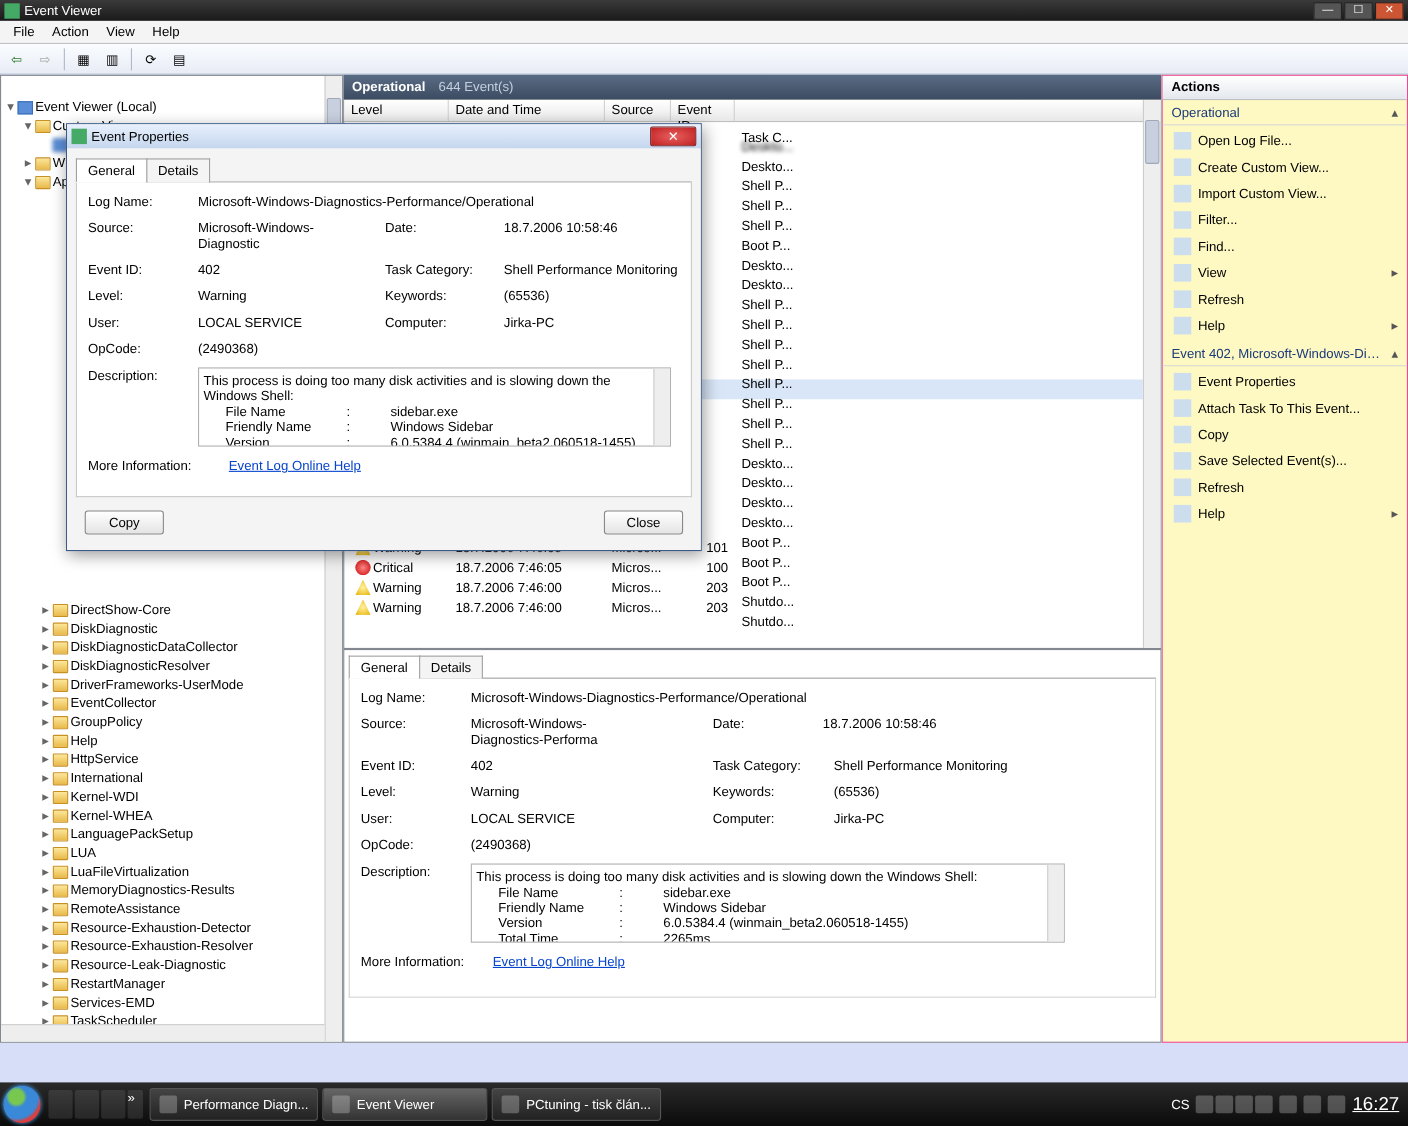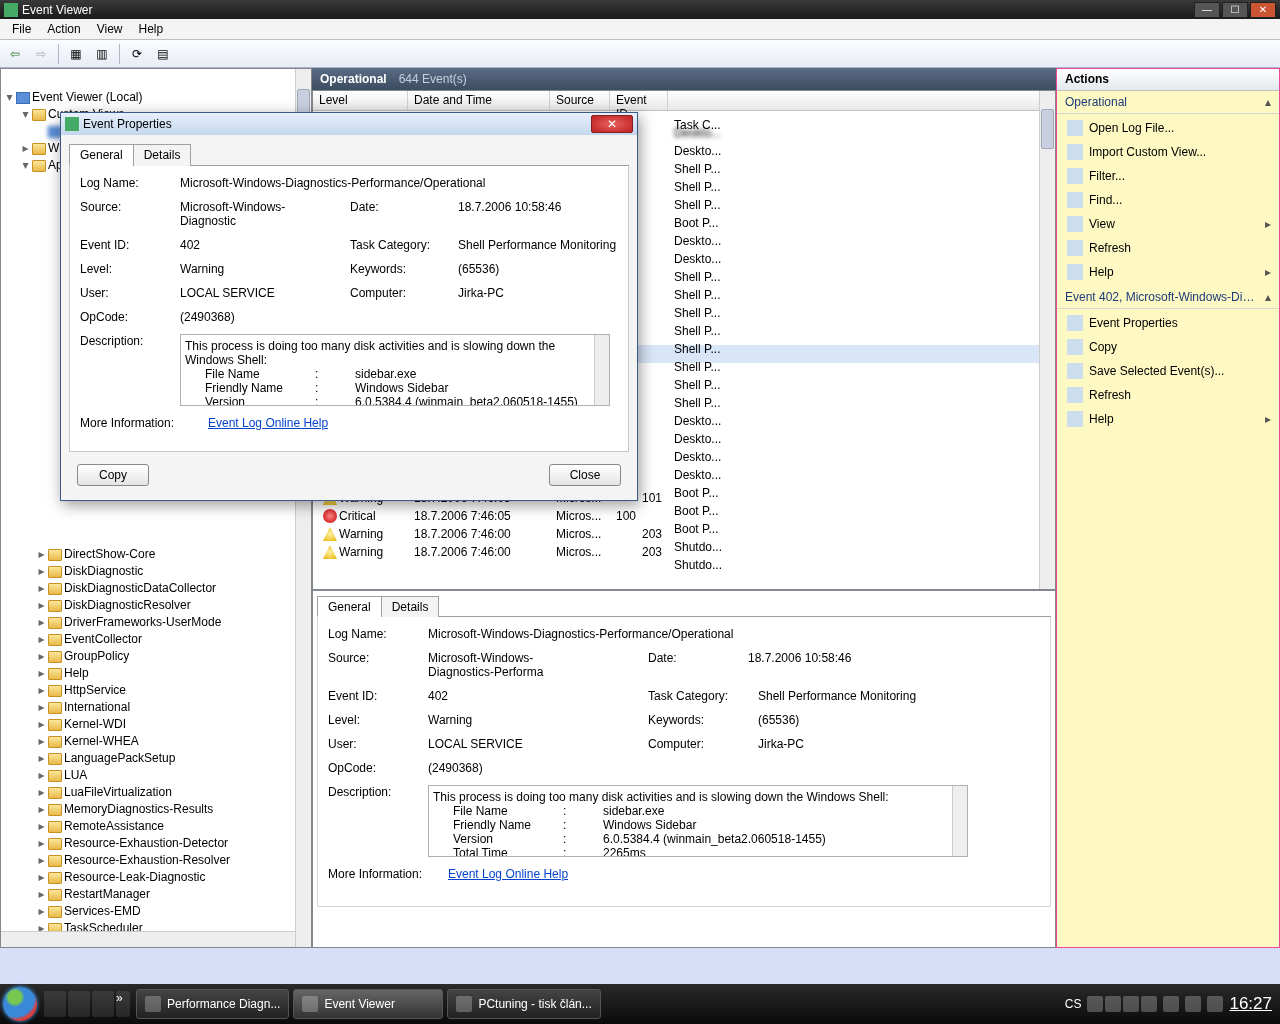--- a/index.html
+++ b/index.html
@@ -557,21 +557,21 @@
             <div class="gc-id" style="text-align:right">101</div>
             <div class="gc-cat">Boot P...</div>
           </div>
           <div class="grow">
             <div class="gc-level" style="display:flex;align-items:center">
               <span class="gico err"></span>
               <span>Critical</span>
             </div>
             <div class="gc-date">18.7.2006 7:46:05</div>
             <div class="gc-src">Micros...</div>
-            <div class="gc-id" style="text-align:left">100</div>
+            <div class="gc-id" style="text-align:right">100</div>
             <div class="gc-cat">Boot P...</div>
           </div>
           <div class="grow">
             <div class="gc-level" style="display:flex;align-items:center">
               <span class="gico warn"></span>
               <span>Warning</span>
             </div>
             <div class="gc-date">18.7.2006 7:46:00</div>
             <div class="gc-src">Micros...</div>
             <div class="gc-id" style="text-align:right">203</div>
@@ -704,20 +704,24 @@
         <span>Operational</span>
         <span class="chev">▴</span>
       </div>
     <div class="act-section" id="act1">
         <div class="act-item">
           <span class="aico" style="background:#cde"></span>
           <span style="flex:1">Open Log File...</span>
         </div>
         <div class="act-item">
           <span class="aico" style="background:#cde"></span>
+          <span style="flex:1">Create Custom View...</span>
+        </div>
+        <div class="act-item">
+          <span class="aico" style="background:#cde"></span>
           <span style="flex:1">Import Custom View...</span>
         </div>
         <div class="act-item">
           <span class="aico" style="background:#cde"></span>
           <span style="flex:1">Filter...</span>
         </div>
         <div class="act-item">
           <span class="aico" style="background:#cde"></span>
           <span style="flex:1">Find...</span>
         </div>
@@ -737,20 +741,24 @@
         </div>
       </div>
     <div class="act-title">
         <span style="white-space:nowrap;overflow:hidden;text-overflow:ellipsis;max-width:190px;display:inline-block">Event 402, Microsoft-Windows-Diagn...</span>
         <span class="chev">▴</span>
       </div>
     <div class="act-section" id="act2">
         <div class="act-item">
           <span class="aico" style="background:#cde"></span>
           <span style="flex:1">Event Properties</span>
+        </div>
+        <div class="act-item">
+          <span class="aico" style="background:#cde"></span>
+          <span style="flex:1">Attach Task To This Event...</span>
         </div>
         <div class="act-item">
           <span class="aico" style="background:#cde"></span>
           <span style="flex:1">Copy</span>
         </div>
         <div class="act-item">
           <span class="aico" style="background:#cde"></span>
           <span style="flex:1">Save Selected Event(s)...</span>
         </div>
         <div class="act-item">

